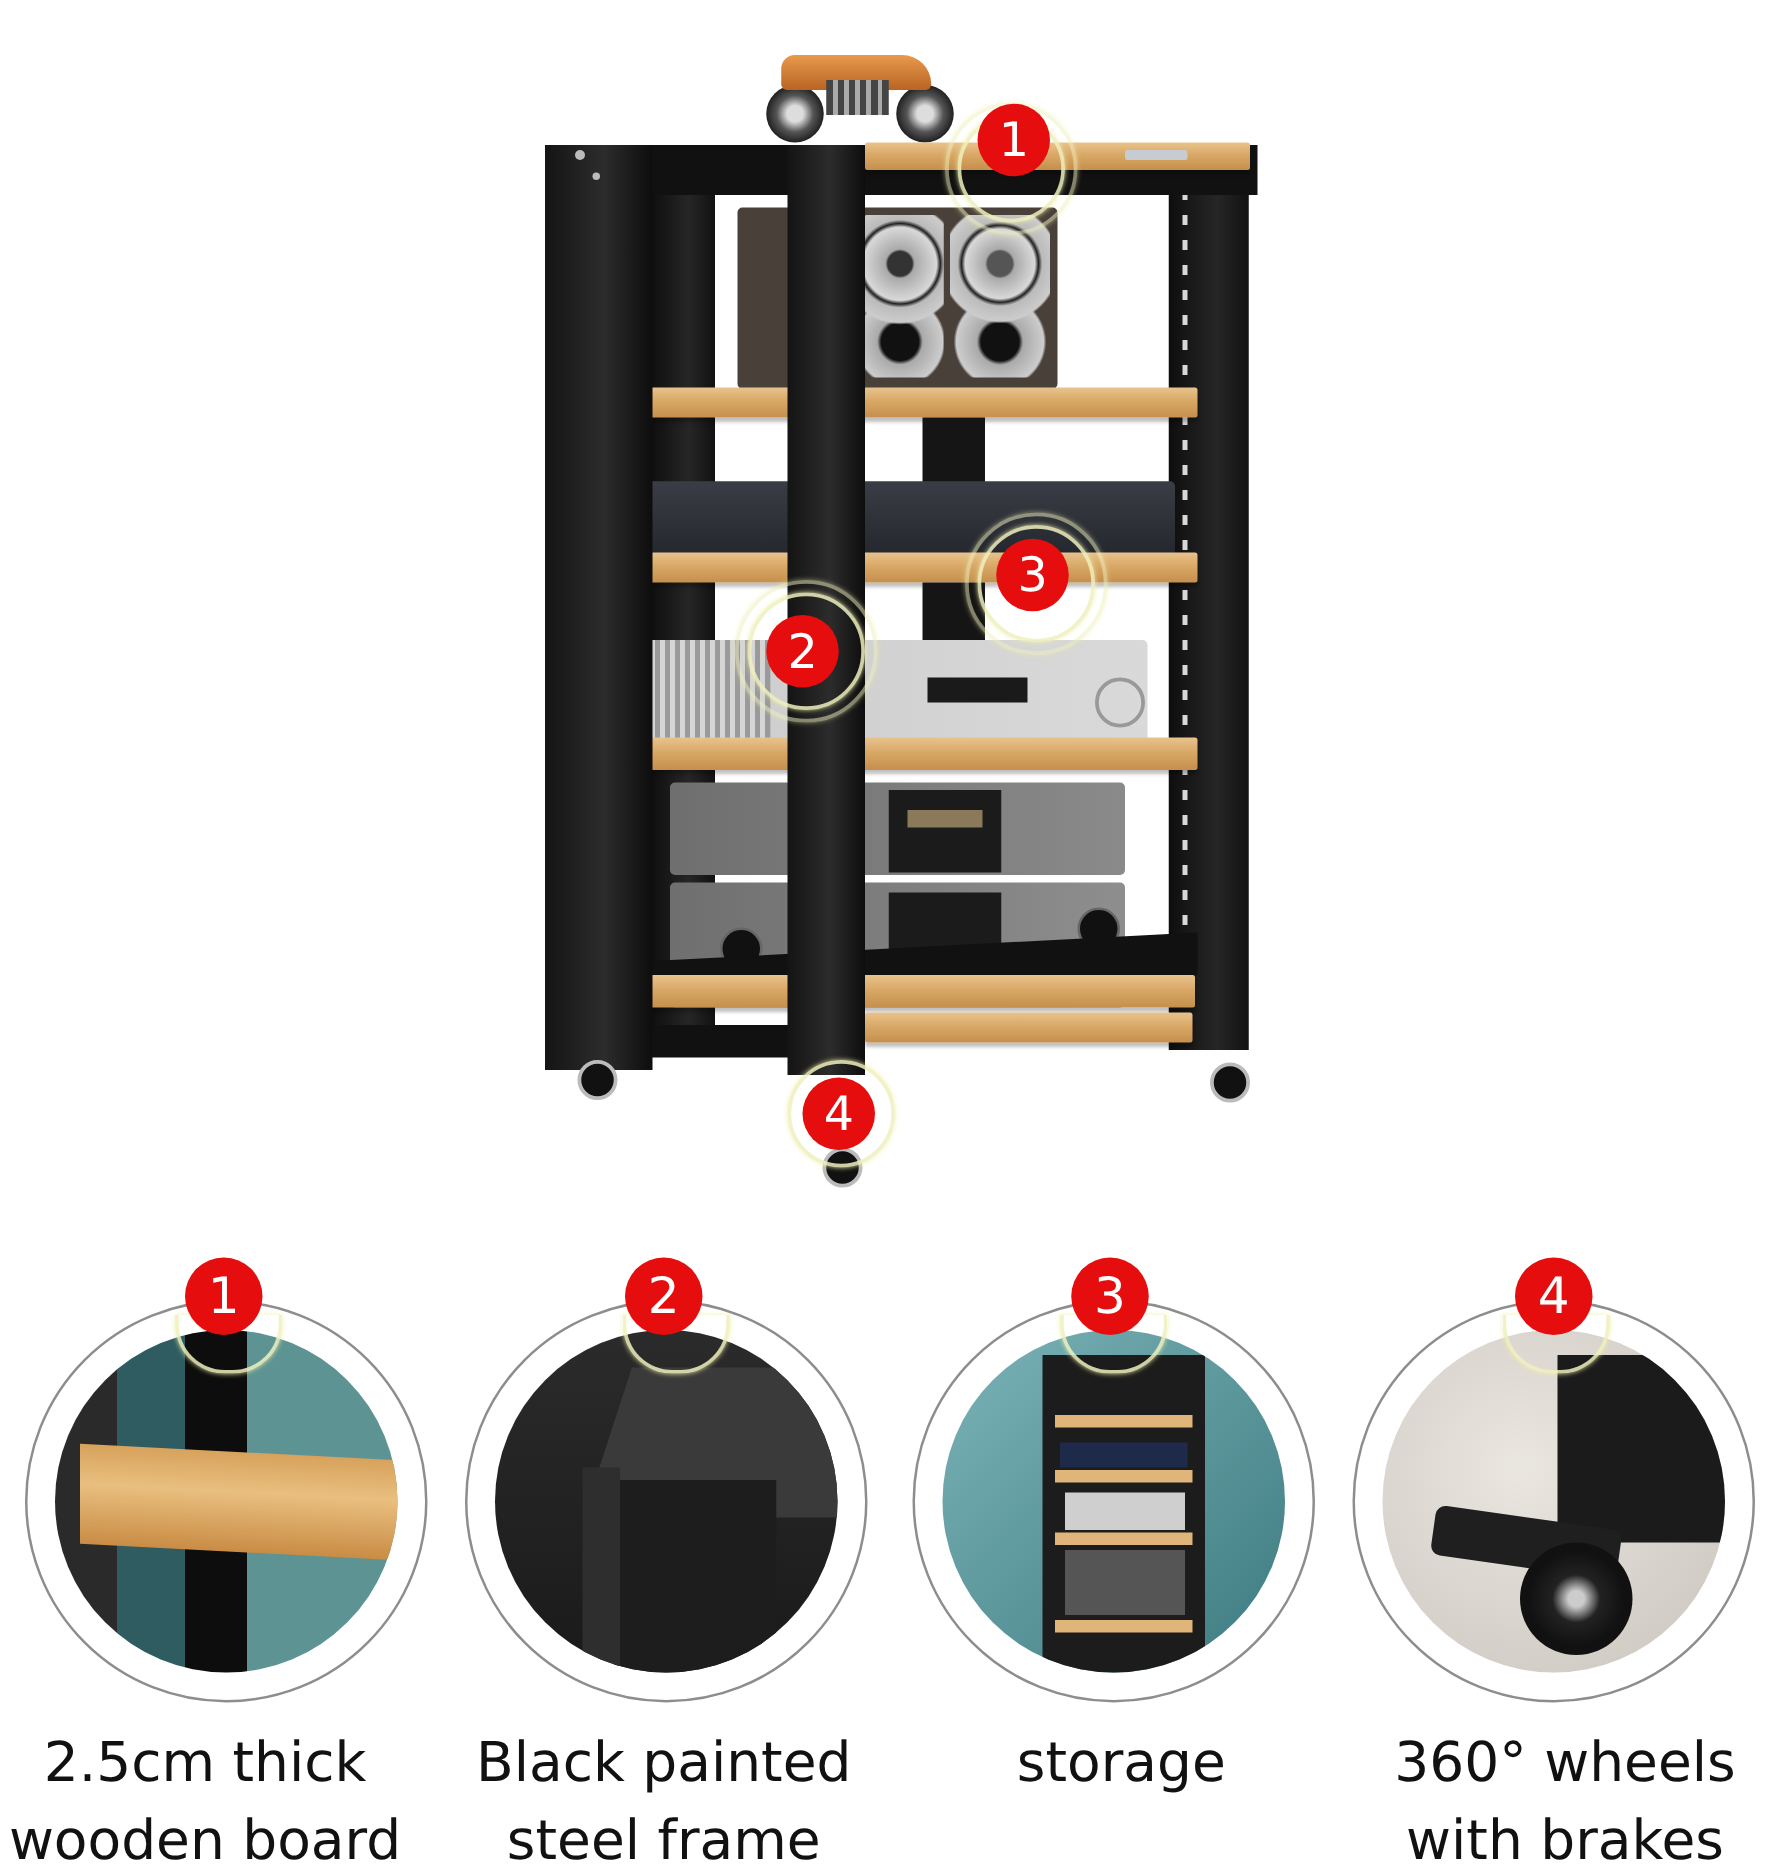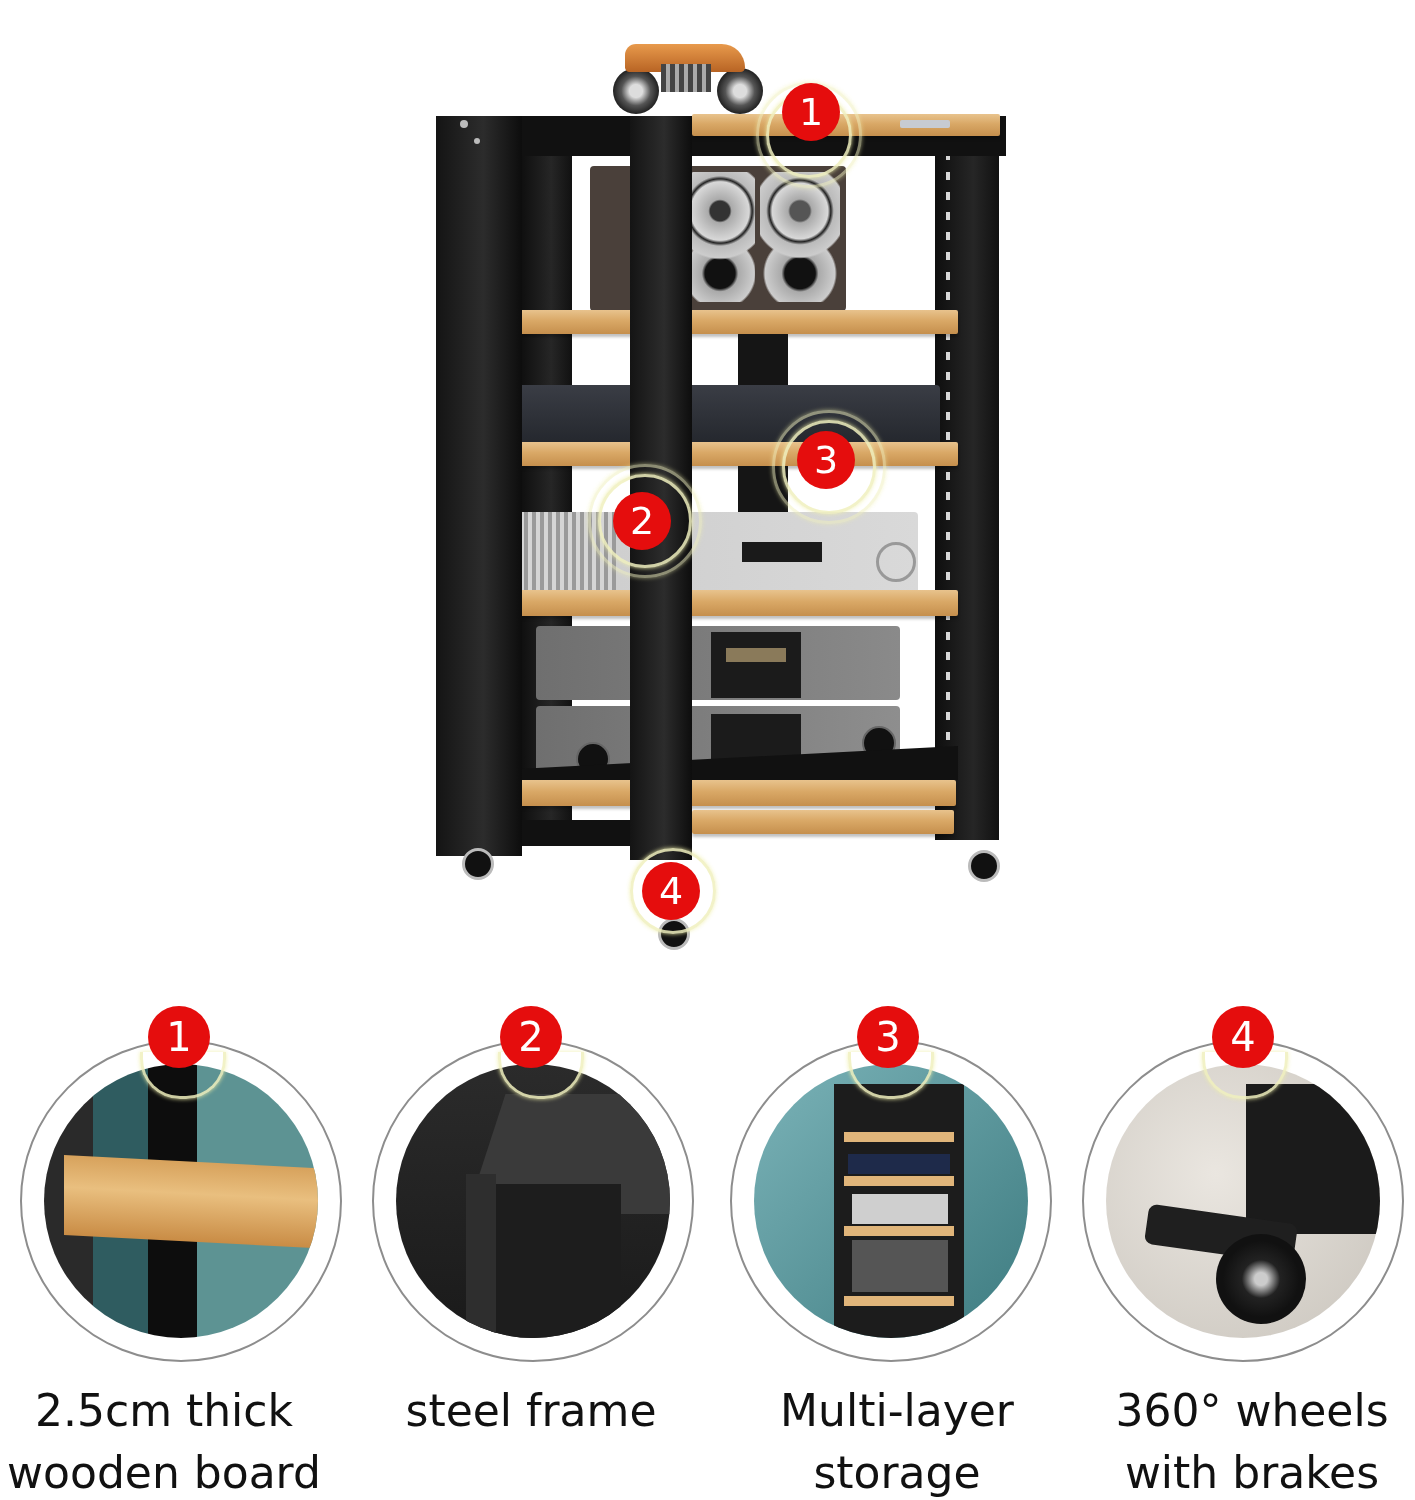--- a/index.html
+++ b/index.html
@@ -124,39 +124,39 @@
 <div class="detail" style="left:372px;">
   <div class="detail-inner" style="background:linear-gradient(180deg,#2b2b2b,#1a1a1a);">
     <div class="abs" style="left:90px;top:30px;width:230px;height:120px;background:#3a3a3a;transform:skewX(-18deg);"></div>
     <div class="abs" style="left:95px;top:120px;width:130px;height:200px;background:#1d1d1d;"></div>
     <div class="abs" style="left:70px;top:110px;width:30px;height:200px;background:#2e2e2e;"></div>
   </div>
 </div>
 <div class="ring" style="left:498px;top:1052px;width:80px;height:44px;border-radius:0 0 40px 40px;border-top:none;z-index:5;"></div>
 <div class="dbadge" style="left:500px;">2</div>
 <div class="caption" style="left:351px;">
+  <div>Black painted</div>
   <div>steel frame</div>
 </div>
 
 <div class="detail" style="left:730px;">
   <div class="detail-inner" style="background:linear-gradient(135deg,#7bb3b8,#3d7b80);">
     <div class="abs" style="left:80px;top:20px;width:130px;height:260px;background:#1c1c1c;"></div>
     <div class="abs" style="left:90px;top:68px;width:110px;height:10px;background:#e0b57a;"></div>
     <div class="abs" style="left:94px;top:90px;width:102px;height:20px;background:#1e2a4a;"></div>
     <div class="abs" style="left:90px;top:112px;width:110px;height:10px;background:#e0b57a;"></div>
     <div class="abs" style="left:98px;top:130px;width:96px;height:30px;background:#cfcfcf;"></div>
     <div class="abs" style="left:90px;top:162px;width:110px;height:10px;background:#e0b57a;"></div>
     <div class="abs" style="left:98px;top:176px;width:96px;height:52px;background:#555;"></div>
     <div class="abs" style="left:90px;top:232px;width:110px;height:10px;background:#e0b57a;"></div>
   </div>
 </div>
 <div class="ring" style="left:848px;top:1052px;width:80px;height:44px;border-radius:0 0 40px 40px;border-top:none;z-index:5;"></div>
 <div class="dbadge" style="left:857px;">3</div>
 <div class="caption" style="left:717px;">
-  <div>Multi-layer</div>
   <div>storage</div>
 </div>
 
 <div class="detail" style="left:1082px;">
   <div class="detail-inner" style="background:radial-gradient(circle at 40% 40%,#eae6e0,#c9c4bc);">
     <div class="abs" style="left:140px;top:20px;width:150px;height:150px;background:#1b1b1b;"></div>
     <div class="abs" style="left:40px;top:150px;width:150px;height:40px;background:#1f1f1f;border-radius:8px;transform:rotate(8deg);"></div>
     <div class="abs" style="left:110px;top:170px;width:90px;height:90px;border-radius:50%;background:radial-gradient(circle,#ccc 10%,#222 30%,#111 60%);"></div>
   </div>
 </div>

